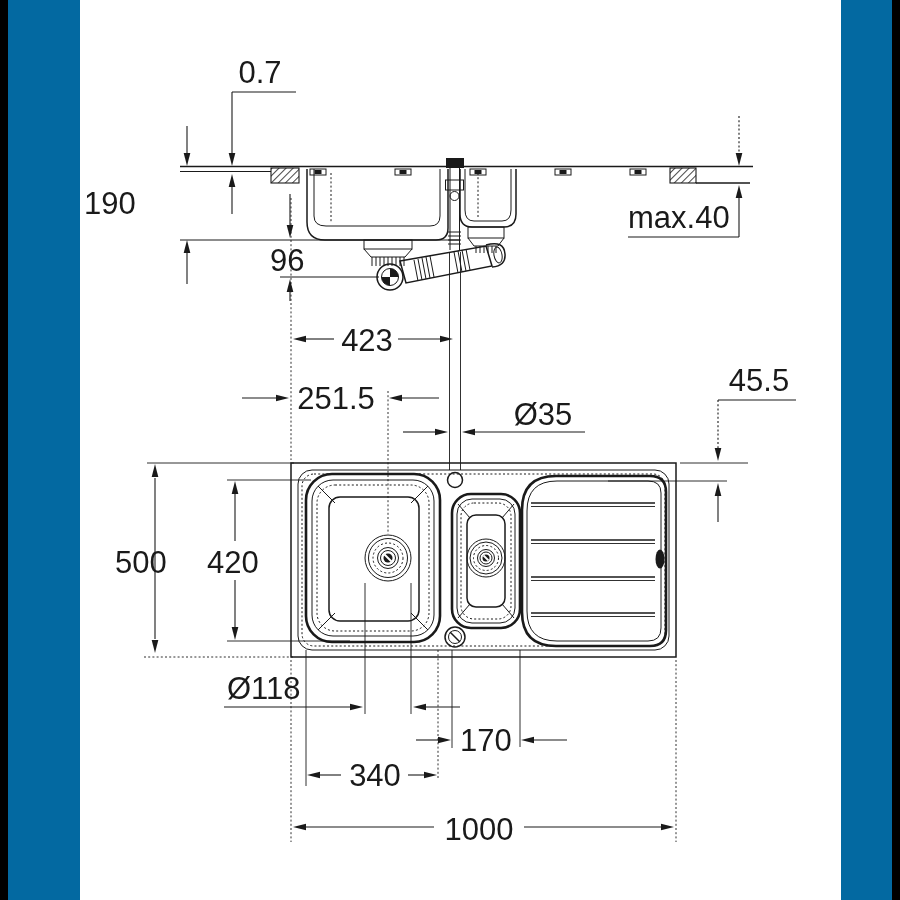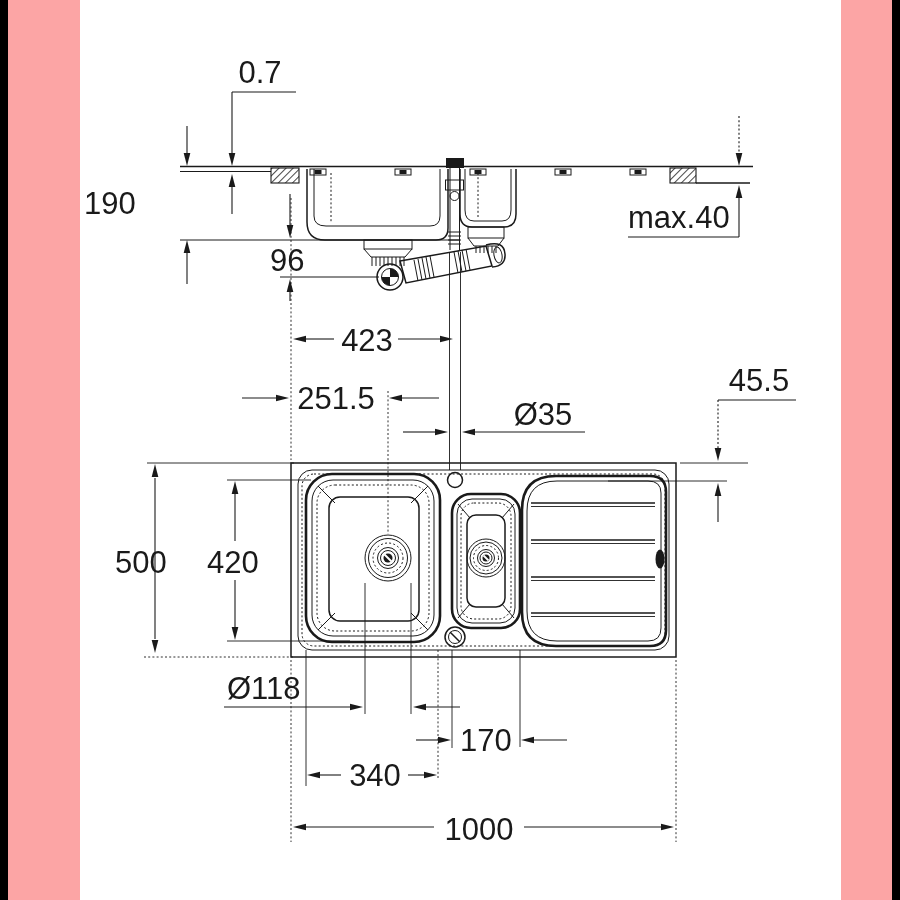--- a/index.html
+++ b/index.html
@@ -1,16 +1,16 @@
 <!DOCTYPE html>
 <html><head>
 <meta charset="utf-8">
 <style>
   html,body{margin:0;padding:0;background:#000;}
-  .stage{position:relative;width:884px;height:900px;background:#fca5a5;margin:0 auto;}
+  .stage{position:relative;width:884px;height:900px;background:#0369a1;margin:0 auto;}
   .paper{position:absolute;left:72px;top:0;width:761px;height:900px;background:#fff;}
   svg{position:absolute;left:0;top:0;}
   svg text{font-family:"Liberation Sans","DejaVu Sans",sans-serif;font-size:31px;fill:#1a1a1a;}
   .thin{stroke:#1a1a1a;stroke-width:1;fill:none;}
   .med{stroke:#1a1a1a;stroke-width:1.5;fill:none;}
   .thick{stroke:#1a1a1a;stroke-width:2.6;fill:none;}
   .dim{stroke:#1a1a1a;stroke-width:1.1;fill:none;}
   .ext{stroke:#1a1a1a;stroke-width:0.9;fill:none;}
   .dot{stroke-dasharray:2,2.2;}
   .head{fill:#1a1a1a;stroke:none;}

